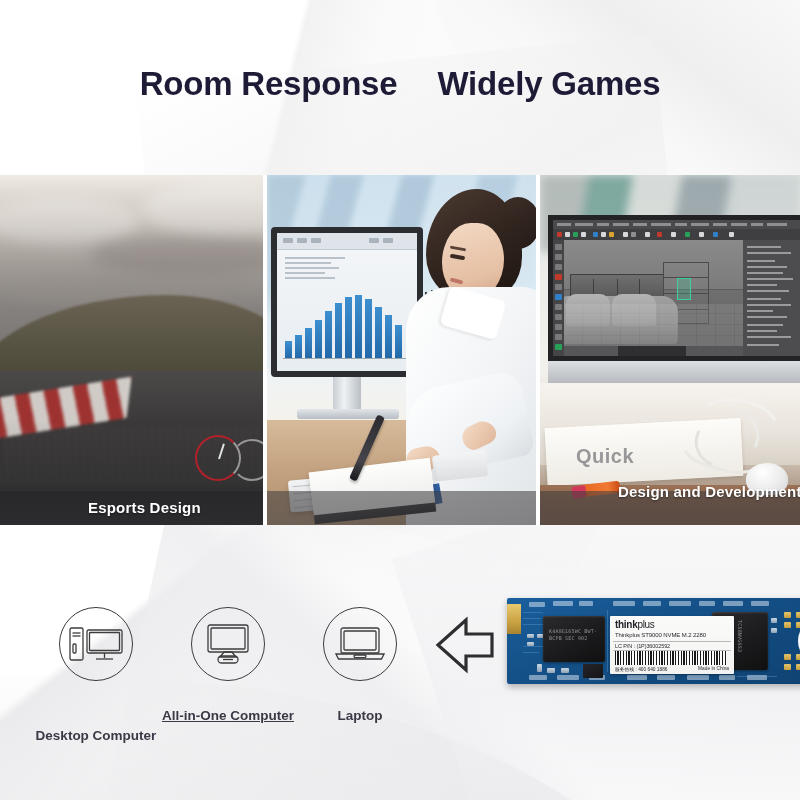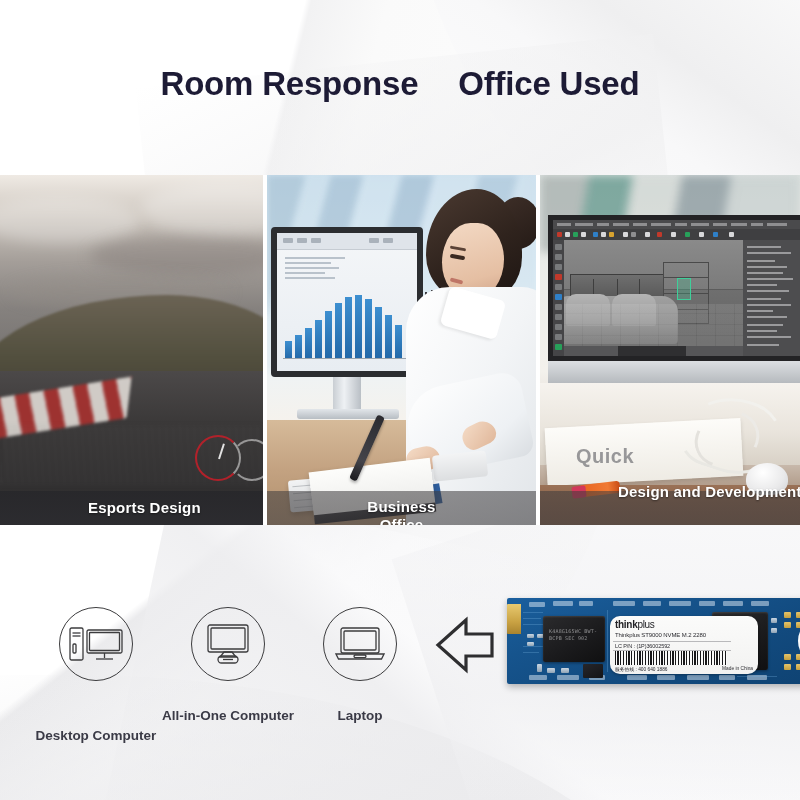--- a/index.html
+++ b/index.html
@@ -651,21 +651,21 @@
   .icon-label {
     position: absolute;
     width: 150px;
     text-align: center;
     font-size: 13.5px;
     font-weight: bold;
     color: #3a3a46;
     line-height: 17px;
   }
   .icon-label.l1 { left: 21px;  top: 727px; }
-  .icon-label.l2 { left: 153px; top: 707px; }
+  .icon-label.l2 { left: 153px; top: 707px; text-decoration: underline; }
   .icon-label.l3 { left: 285px; top: 707px; }
 
   .arrow-left {
     position: absolute; left: 432px; top: 616px; width: 64px; height: 58px;
   }
 
   
   .ssd {
     position: absolute;
     left: 507px; top: 598px;
@@ -731,23 +731,23 @@
   }
   .cap {
     position: absolute;
     background: linear-gradient(to bottom, #c9d6e2 0%, #8fa3b5 100%);
     border-radius: 1px;
   }
 
   .ssd-label {
     position: absolute;
     left: 103px; top: 18px;
-    width: 148px; height: 58px;
+    width: 124px; height: 58px;
     background: linear-gradient(to bottom, #fbfbfa 0%, #f2f2f1 100%);
-    border-radius: 10px;
+    border-radius: 1px;
     box-shadow: 0 1px 3px rgba(0,0,0,.3);
     overflow: hidden;
   }
   .lbl-brand {
     position: absolute; left: 5px; top: 3px;
     font-size: 10px; font-weight: bold; color: #222226;
     letter-spacing: -0.3px;
   }
   .lbl-brand b { font-weight: bold; }
   .lbl-brand span { font-weight: normal; }
@@ -787,21 +787,21 @@
 </head>
 <body>
 
 <div id="page">
 
   <div class="top-band">
     <div class="top-swoosh-a"></div>
     <div class="top-swoosh-b"></div>
     <div class="top-swoosh-c"></div>
     <div class="headline">
-      <span>Room Response</span><span class="gap"></span><span>Office Used</span>
+      <span>Room Response</span><span class="gap"></span><span>Widely Games</span>
     </div>
   </div>
 
   <div class="panels">
 
     <div class="panel p1">
       <div class="sky">
         <div class="cloud c1"></div>
         <div class="cloud c2"></div>
         <div class="cloud c3"></div>
@@ -894,24 +894,20 @@
           <i style="top:27px"></i>
       </div>
       <div class="phone"></div>
       <div class="blue-tab"></div>
       <div class="notebook">
         <div class="notebook-edge"></div>
       </div>
       <div class="pen"></div>
 
       <div class="caption-band"></div>
-      <div class="caption-text">
-        <span>Business</span><br>
-        <span>Office</span>
-      </div>
     </div>
 
     <div class="panel p3">
       <div class="dev-bg"></div>
       <div class="dev-blur-top"></div>
 
       <div class="monitor3">
         <div class="monitor3-screen">
           <div class="maya-menu">
             <i style="left:4px;  width:14px"></i>

